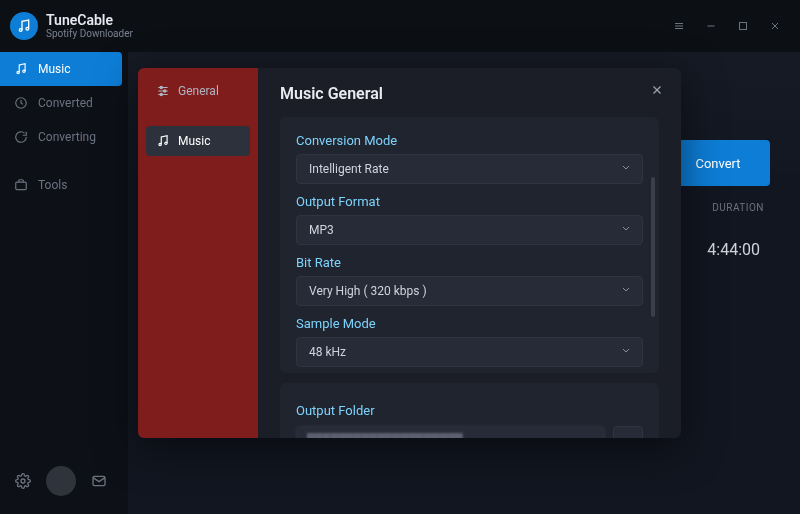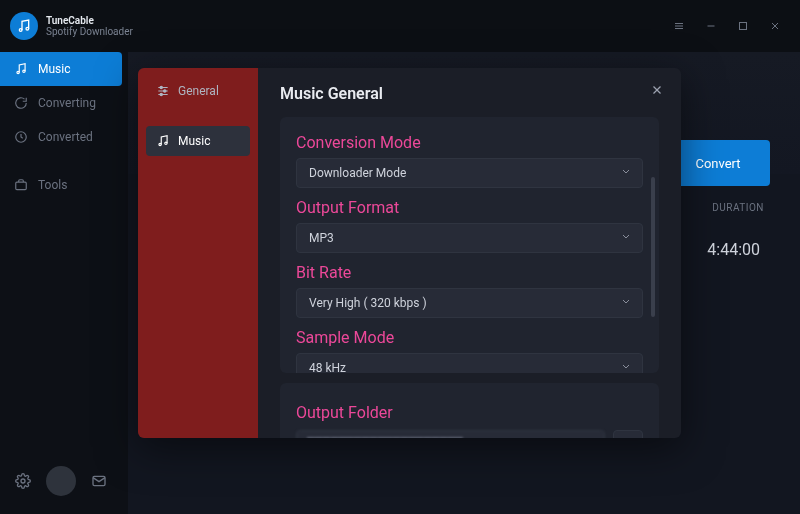--- a/index.html
+++ b/index.html
@@ -3,21 +3,21 @@
 <meta charset="utf-8">
 <style>
 * { margin: 0; padding: 0; box-sizing: border-box; font-family: -apple-system, BlinkMacSystemFont, "Segoe UI", Roboto, sans-serif; }
 body { width: 800px; height: 514px; background: #0c0f14; overflow: hidden; position: relative; color: #e5e7eb; }
 
 
 .titlebar { display: flex; align-items: center; padding: 8px 10px; height: 52px; }
 .app-logo { width: 28px; height: 28px; border-radius: 50%; background: #0d7dd6; display: flex; align-items: center; justify-content: center; margin-right: 8px; }
 .app-logo svg { width: 16px; height: 16px; }
 .app-title-block { display: flex; flex-direction: column; line-height: 1.1; }
-.app-title { font-size: 10px; font-weight: 600; color: #e6eaf0; }
+.app-title { font-size: 14px; font-weight: 600; color: #e6eaf0; }
 .app-subtitle { font-size: 10px; color: #7a8291; }
 .titlebar-spacer { flex: 1; }
 .win-controls { display: flex; gap: 18px; padding-right: 8px; }
 .win-btn { width: 14px; height: 14px; display: flex; align-items: center; justify-content: center; color: #6b7280; cursor: pointer; }
 .win-btn svg { width: 12px; height: 12px; }
 
 
 .sidebar { position: absolute; left: 0; top: 52px; bottom: 0; width: 128px; background: #0d1016; display: flex; flex-direction: column; }
 .side-item { display: flex; align-items: center; gap: 10px; padding: 10px 14px; font-size: 12px; color: #6b7280; cursor: pointer; }
 .side-item.active { background: #0d7dd6; color: #fff; border-radius: 0 4px 4px 0; margin-right: 6px; }
@@ -41,21 +41,21 @@
 
 .modal { position: absolute; left: 138px; top: 68px; width: 543px; height: 370px; background: #1b1e27; border-radius: 6px; display: flex; box-shadow: 0 10px 40px rgba(0,0,0,0.5); overflow: hidden; }
 .modal-sidebar { width: 120px; background: #7f1d1d; padding: 8px; display: flex; flex-direction: column; gap: 20px; }
 .ms-item { display: flex; align-items: center; gap: 8px; padding: 8px 10px; font-size: 12px; color: #aeb4c0; border-radius: 4px; cursor: pointer; }
 .ms-item.active { background: #2d313c; color: #fff; }
 .ms-icon { width: 14px; height: 14px; display: inline-flex; }
 .ms-icon svg { width: 14px; height: 14px; }
 .modal-main { flex: 1; position: relative; padding: 16px 22px 0 22px; overflow: hidden; }
 .modal-title { font-size: 16px; font-weight: 600; color: #e9ebf0; margin-bottom: 14px; }
 .settings-card { background: #20242f; border-radius: 6px; padding: 14px 16px 10px; height: 256px; overflow: hidden; position: relative; }
-.field-label { font-size: 16px; color: #ec4899; margin-bottom: 6px; margin-top: 2px; }
+.field-label { font-size: 13px; color: #7dd3fc; margin-bottom: 6px; margin-top: 2px; }
 .field-label.tight { margin-top: 10px; }
 .select { background: #272b37; border: 1px solid #2f3440; border-radius: 4px; height: 30px; display: flex; align-items: center; padding: 0 12px; font-size: 12px; color: #cfd3dc; position: relative; cursor: pointer; }
 .select .chev { position: absolute; right: 10px; top: 50%; transform: translateY(-50%); color: #8a8f9c; }
 .select .chev svg { width: 12px; height: 12px; }
 .output-card { background: #20242f; border-radius: 6px; padding: 12px 16px 0; margin-top: 10px; height: 62px; overflow: hidden; }
 .folder-row { display: flex; gap: 8px; margin-top: 8px; }
 .folder-input { flex: 1; background: #272b37; border: 1px solid #2f3440; border-radius: 4px; height: 26px; display:flex; align-items:center; padding:0 10px; color:#5c6170; font-size:11px; filter: blur(1px); }
 .folder-browse { width: 30px; height: 26px; background: #272b37; border: 1px solid #2f3440; border-radius: 4px; display: flex; align-items: center; justify-content: center; color: #cfd3dc; font-size: 14px; cursor: pointer; }
 .close-btn { position: absolute; right: 14px; top: 12px; width: 20px; height: 20px; color: #9ca2b0; cursor: pointer; display: flex; align-items: center; justify-content: center; }
 .close-btn svg { width: 14px; height: 14px; }
@@ -111,34 +111,34 @@
           <path d="M9 18V5l10-2v13"></path>
           <circle cx="7" cy="18" r="2"></circle>
           <circle cx="17" cy="16" r="2"></circle>
         </svg>
       </span>
     <span>Music</span>
   </div>
   <div class="side-item">
     <span class="side-icon">
         <svg viewBox="0 0 24 24" fill="none" stroke="currentColor" stroke-width="2">
+          <circle cx="12" cy="12" r="9"></circle>
+          <polyline points="12 7 12 12 15 14"></polyline>
+        </svg>
+      </span>
+    <span>Converted</span>
+  </div>
+  <div class="side-item">
+    <span class="side-icon">
+        <svg viewBox="0 0 24 24" fill="none" stroke="currentColor" stroke-width="2">
           <path d="M21 12a9 9 0 1 1-3-6.7"></path>
           <polyline points="21 3 21 9 15 9"></polyline>
         </svg>
       </span>
     <span>Converting</span>
-  </div>
-  <div class="side-item">
-    <span class="side-icon">
-        <svg viewBox="0 0 24 24" fill="none" stroke="currentColor" stroke-width="2">
-          <circle cx="12" cy="12" r="9"></circle>
-          <polyline points="12 7 12 12 15 14"></polyline>
-        </svg>
-      </span>
-    <span>Converted</span>
   </div>
   <div class="side-spacer"></div>
   <div class="side-item">
     <span class="side-icon">
         <svg viewBox="0 0 24 24" fill="none" stroke="currentColor" stroke-width="2">
           <rect x="3" y="7" width="18" height="13" rx="2"></rect>
           <path d="M8 7V5a2 2 0 0 1 2-2h4a2 2 0 0 1 2 2v2"></path>
         </svg>
       </span>
     <span>Tools</span>
@@ -207,21 +207,21 @@
           <line x1="18" y1="6" x2="6" y2="18"></line>
         </svg>
       </div>
     <div class="modal-title">Music General</div>
 
     <div class="settings-card">
       <div class="scroll-indicator"></div>
 
       <div class="field-label">Conversion Mode</div>
       <div class="select">
-        <span>Downloader Mode</span>
+        <span>Intelligent Rate</span>
         <span class="chev"><svg viewBox="0 0 24 24" fill="none" stroke="currentColor" stroke-width="2">
               <polyline points="6 9 12 15 18 9"></polyline>
             </svg></span>
       </div>
 
       <div class="field-label tight">Output Format</div>
       <div class="select">
         <span>MP3</span>
         <span class="chev"><svg viewBox="0 0 24 24" fill="none" stroke="currentColor" stroke-width="2">
               <polyline points="6 9 12 15 18 9"></polyline>

